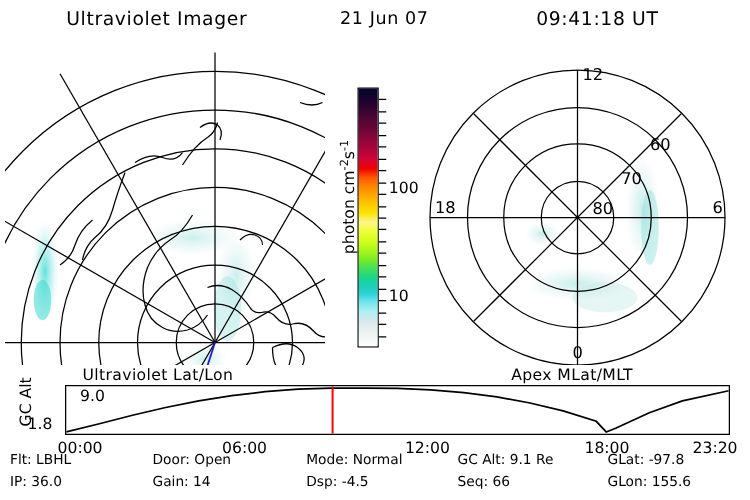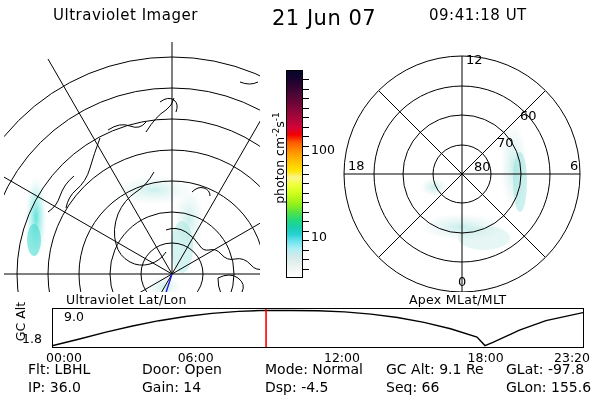--- a/index.html
+++ b/index.html
@@ -4,21 +4,21 @@
 <style>
   html,body{margin:0;padding:0;background:#ffffff;}
   body{width:600px;height:400px;overflow:hidden;
        font-family:"DejaVu Sans",sans-serif;color:#000;}
   #root{position:relative;width:512px;height:400px;border-radius:23px;}
 
   .txt{position:absolute;white-space:pre;line-height:1;}
 
   
   #hdr-title{left:53px;top:8px;font-size:15px;letter-spacing:.5px;}
-  #hdr-date{left:272px;top:8px;font-size:21px;letter-spacing:.5px;}
+  #hdr-date{left:272px;top:8px;font-size:14px;letter-spacing:.5px;}
   #hdr-time{left:429px;top:8px;font-size:15px;letter-spacing:.5px;text-align:right;}
 
   
   .panel{position:absolute;}
   #panel-geo{left:4px;top:42px;width:256px;height:250px;}
   #panel-apex{left:334px;top:42px;width:256px;height:250px;text-align:right;}
   .panel svg{display:block;width:100%;height:100%;}
 
   .cap{position:absolute;font-size:12.5px;letter-spacing:.3px;}
   #cap-geo{left:66px;top:294px;}
@@ -44,21 +44,21 @@
   #tl-box svg{display:block;width:100%;height:100%;}
   #tl-ylab{position:absolute;left:-8px;top:14px;width:56px;text-align:center;
            font-size:12.5px;transform:rotate(-90deg);transform-origin:center center;}
   .tl-ytick{position:absolute;font-size:12.5px;}
   #tl-y-hi{left:22px;top:9px;margin-left:42px;}
   #tl-y-lo{left:22px;top:31px;}
   .tl-xtick{position:absolute;top:50px;font-size:12.5px;}
 
   
   #status{position:absolute;left:0;top:362px;width:600px;height:38px;}
-  .st{position:absolute;font-size:14px;white-space:pre;margin-left:20px;}
+  .st{position:absolute;font-size:11px;white-space:pre;}
   .st-r0{top:0px;}
   .st-r1{top:18px;}
   .c0{left:8px;}  .c1{left:122px;} .c2{left:245px;}
   .c3{left:366px;} .c4{left:486px;}
 </style>
 </head>
 <body>
 
 <div id="root">
 

